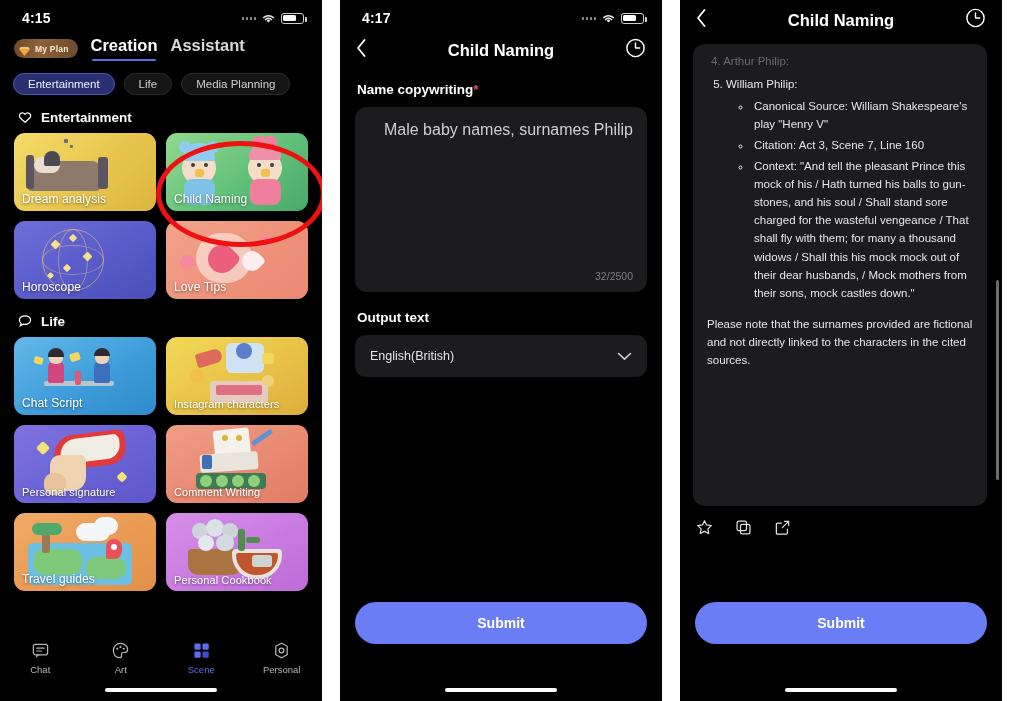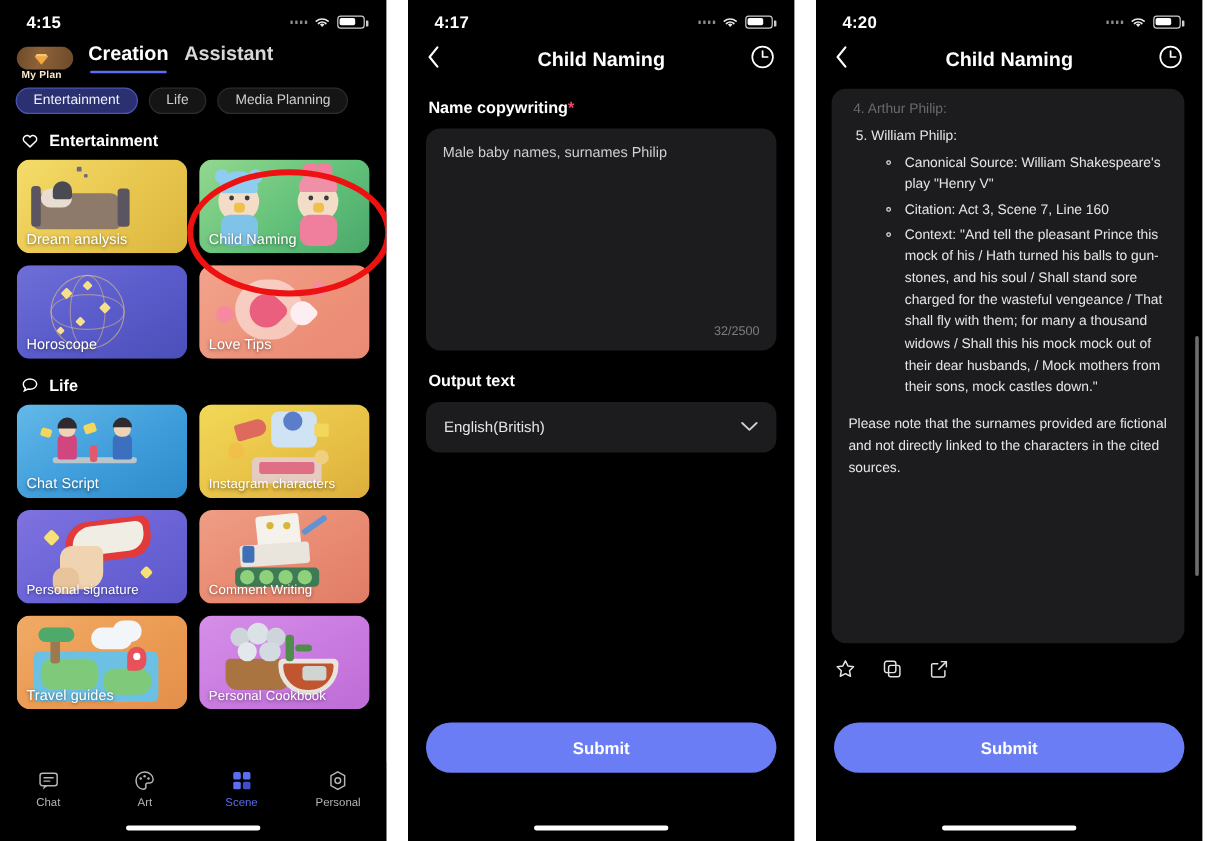--- a/index.html
+++ b/index.html
@@ -33,21 +33,21 @@
   .wifi svg { display:block; }
   .batt { width: 23px; height: 11px; border: 1.3px solid #cfcfcf; border-radius: 3px; position: relative; }
   .batt:after { content:''; position:absolute; right:-3.5px; top:3px; width:2px; height:5px; background:#cfcfcf; border-radius:0 1px 1px 0; }
   .batt i { position:absolute; left:1.4px; top:1.4px; bottom:1.4px; width:13px; background:#fff; border-radius:1.5px; display:block; }
 
   
   .p1-tabs { display:flex; align-items:center; gap:13px; padding: 6px 0 0 14px; }
   .myplan {
     display:flex; align-items:center; gap:4px;
     background: linear-gradient(100deg,#6b4a2a 0%, #8d6238 40%, #6d4a2b 100%);
-    border-radius: 11px; padding: 2.5px 9px 2.5px 4px; height:19px;flex-direction:column;
+    border-radius: 11px; padding: 2.5px 9px 2.5px 4px; height:19px;
   }
   .gem { width:13px; height:11px; flex:0 0 auto; }
   .myplan-label { color:#ffe9cf; font-size:8.5px; font-weight:bold; letter-spacing:.2px; }
   .tab { color:#d8d8d8; font-size:16.5px; font-weight:bold; position:relative; padding-bottom:6px; }
   .tab.active { color:#ffffff; }
   .tab.active:after {
     content:''; position:absolute; left:1px; right:1px; bottom:0px;
     height:2.5px; background:#5b6ef0; border-radius:2px;
   }
 
@@ -118,21 +118,21 @@
   .nav-ico { position:absolute; top:50%; transform:translateY(-50%); }
   .nav-ico.l { left:16px; }
   .nav-ico.r { right:16px; }
 
   .field-label { color:#fff; font-size:13.5px; font-weight:bold; padding: 12px 0 0 17px; }
   .req { color:#f0486a; }
   .textbox {
     margin: 10px 15px 0 15px; height: 185px; background:#1c1c1e;
     border-radius: 12px; position: relative; padding: 12px 14px;
   }
-  .textbox .val { color:#cfcfcf; font-size:12px; line-height:1.4; }
+  .textbox .val { color:#cfcfcf; font-size:16px; line-height:1.4;text-align:right; }
   .counter { position:absolute; right:14px; bottom:10px; color:#7d7d7d; font-size:10.5px; }
 
   .sel-label { color:#fff; font-size:13.5px; font-weight:bold; padding: 18px 0 0 17px; }
   .selectbox {
     margin: 10px 15px 0 15px; height: 42px; background:#1c1c1e; border-radius: 11px;
     display:flex; align-items:center; justify-content:space-between; padding: 0 15px;
   }
   .selectbox .v { color:#e4e4e4; font-size:12.5px; }
 
   .submit {
@@ -492,41 +492,20 @@
     </div>
 
     <div class="submit">Submit</div>
     <div class="homebar"></div>
   </div>
 
   <div class="gap"></div>
 
   <div class="phone">
 
-    <div class="statusbar">
-      <div class="status-time">4:20</div>
-      <div class="status-right">
-        <div class="dots">
-            <i></i>
-            <i></i>
-            <i></i>
-            <i></i>
-          </div>
-        <div class="wifi">
-          <svg width="15" height="11" viewBox="0 0 15 11">
-              <path d="M7.5 9.6 5.6 7.4a3 3 0 0 1 3.8 0z" fill="#e8e8e8"></path>
-              <path d="M2.6 4.6a7.6 7.6 0 0 1 9.8 0" stroke="#e8e8e8" stroke-width="1.4" fill="none" stroke-linecap="round"></path>
-              <path d="M4.4 6.6a4.9 4.9 0 0 1 6.2 0" stroke="#e8e8e8" stroke-width="1.4" fill="none" stroke-linecap="round"></path>
-            </svg>
-        </div>
-        <div class="batt">
-            <i></i>
-          </div>
-      </div>
-    </div>
 
     <div class="navbar">
       <span class="nav-ico l">
         <svg width="11" height="19" viewBox="0 0 11 19">
             <path d="M8.5 1.5 2 9.5l6.5 8" fill="none" stroke="#fff" stroke-width="1.8" stroke-linecap="round" stroke-linejoin="round"></path>
           </svg>
       </span>
       <span class="title">Child Naming</span>
       <span class="nav-ico r">
         <svg width="21" height="21" viewBox="0 0 22 22">

